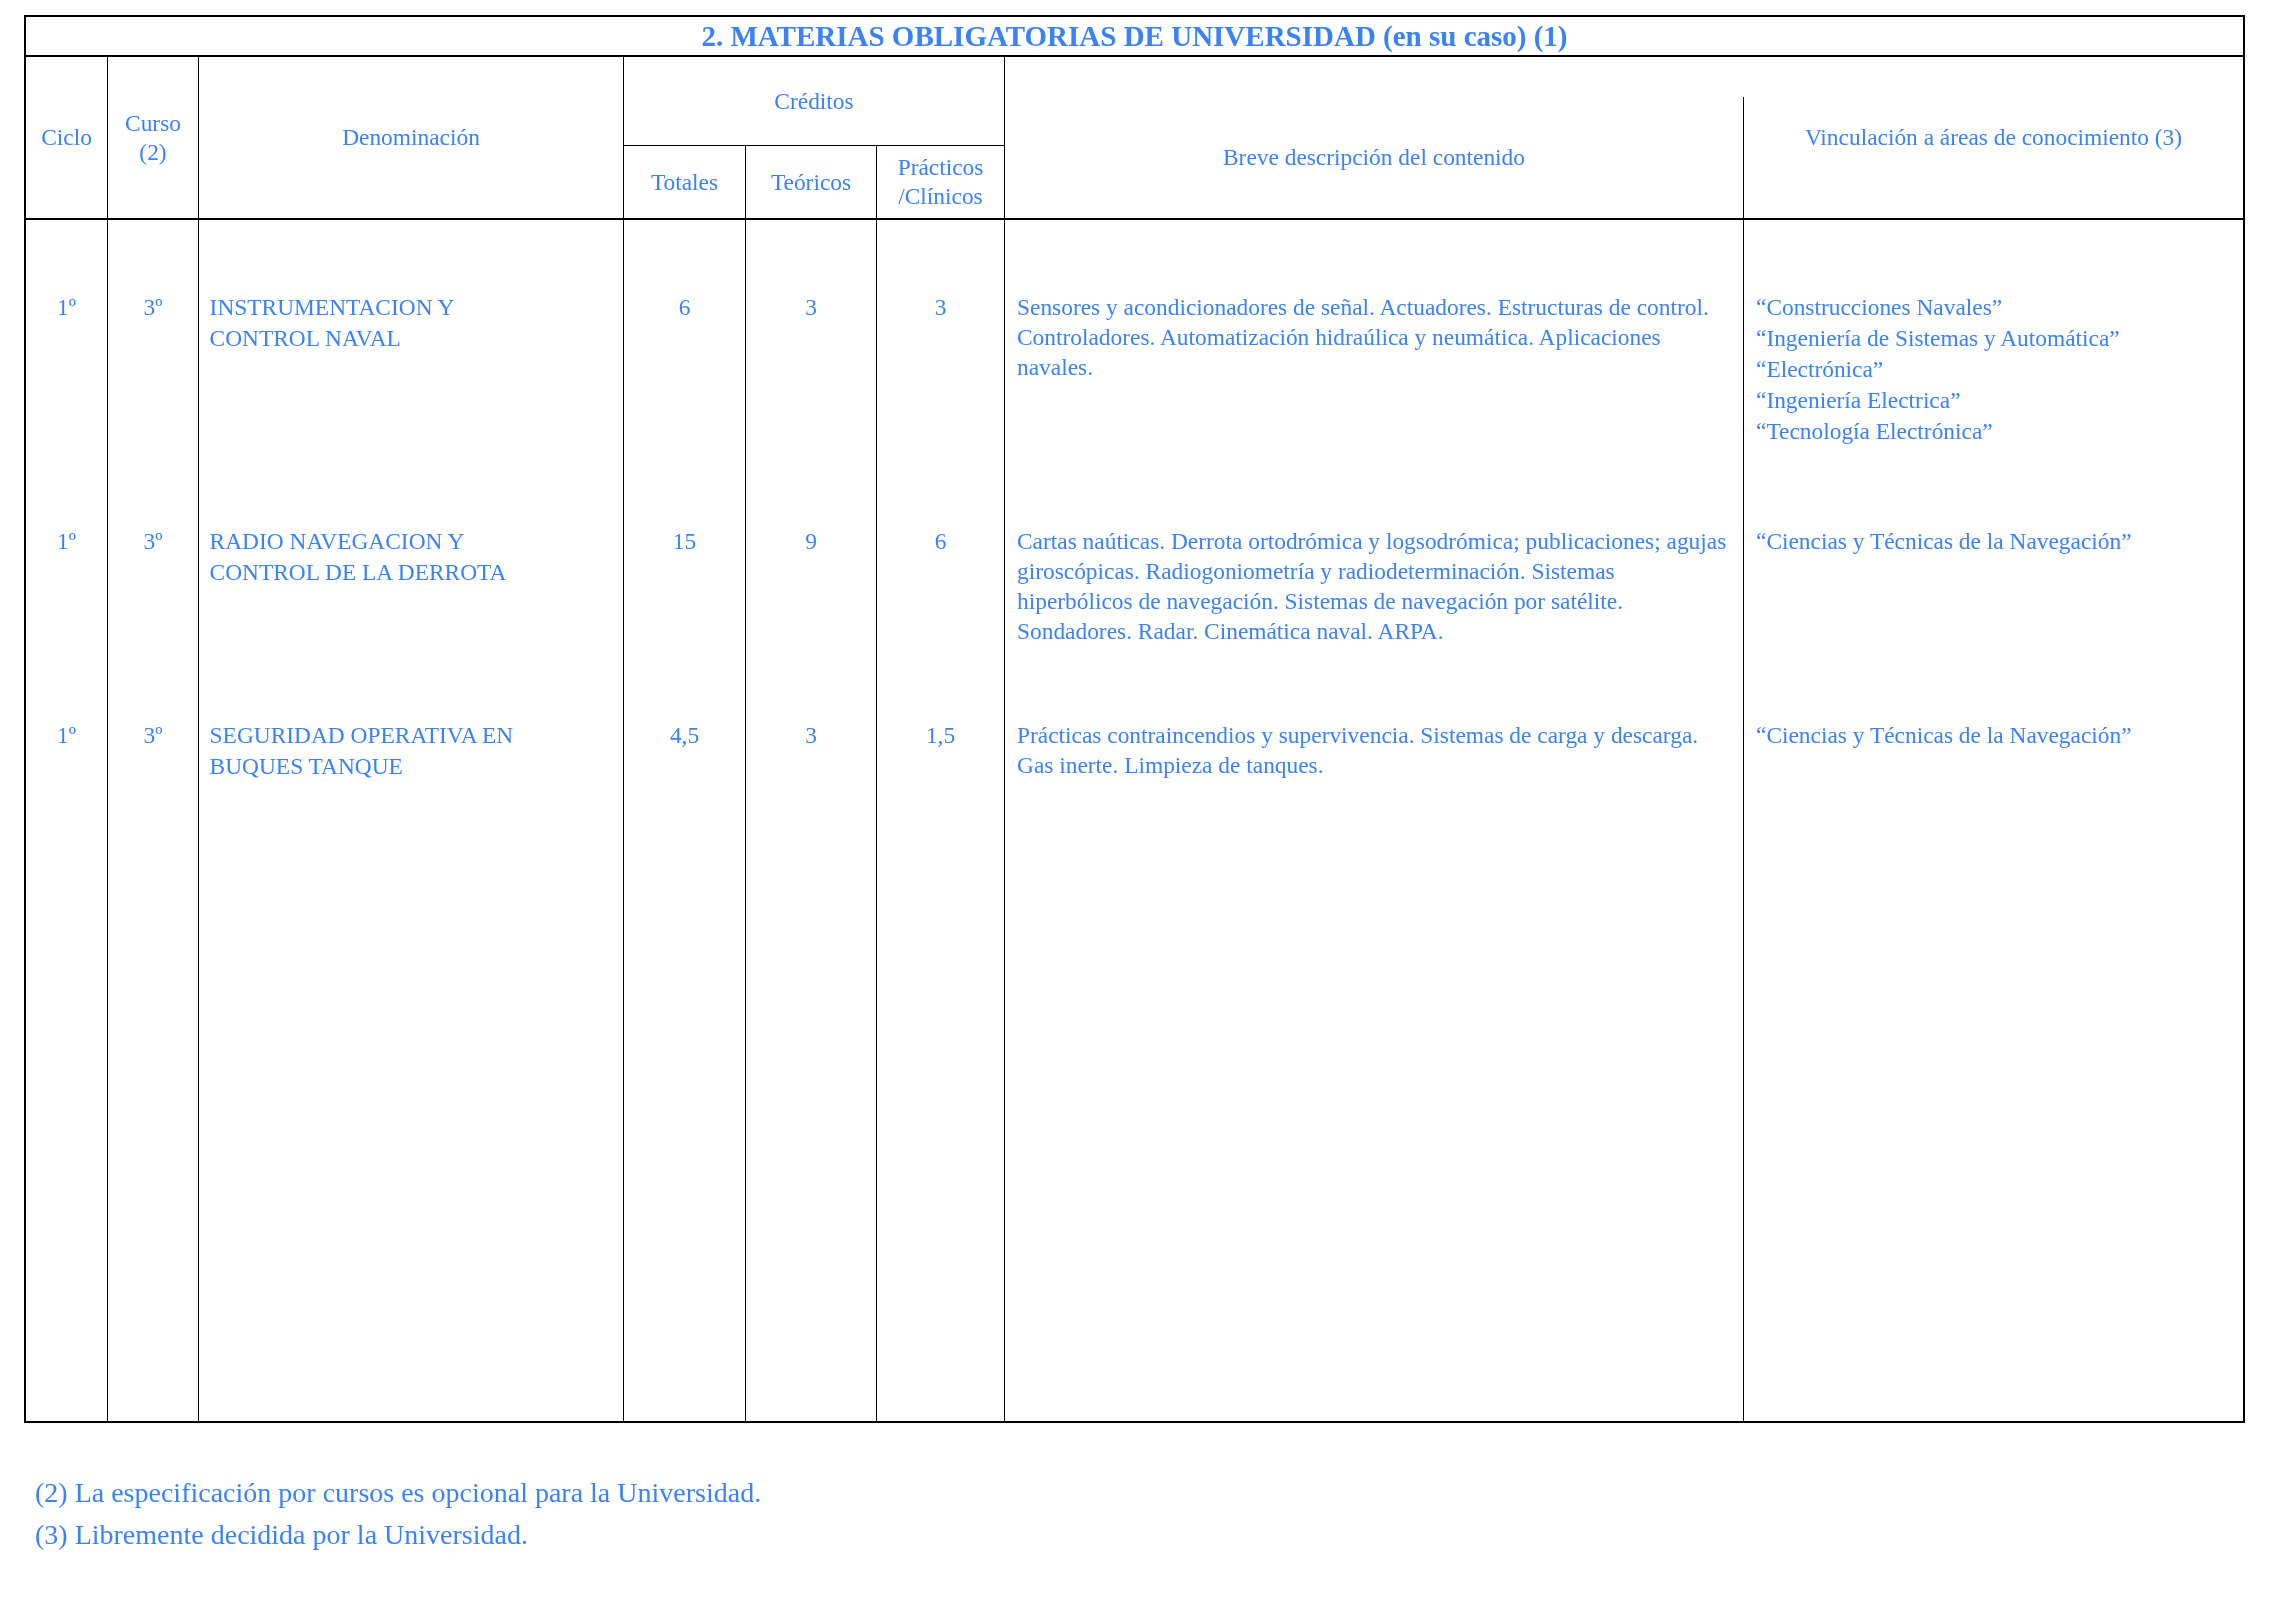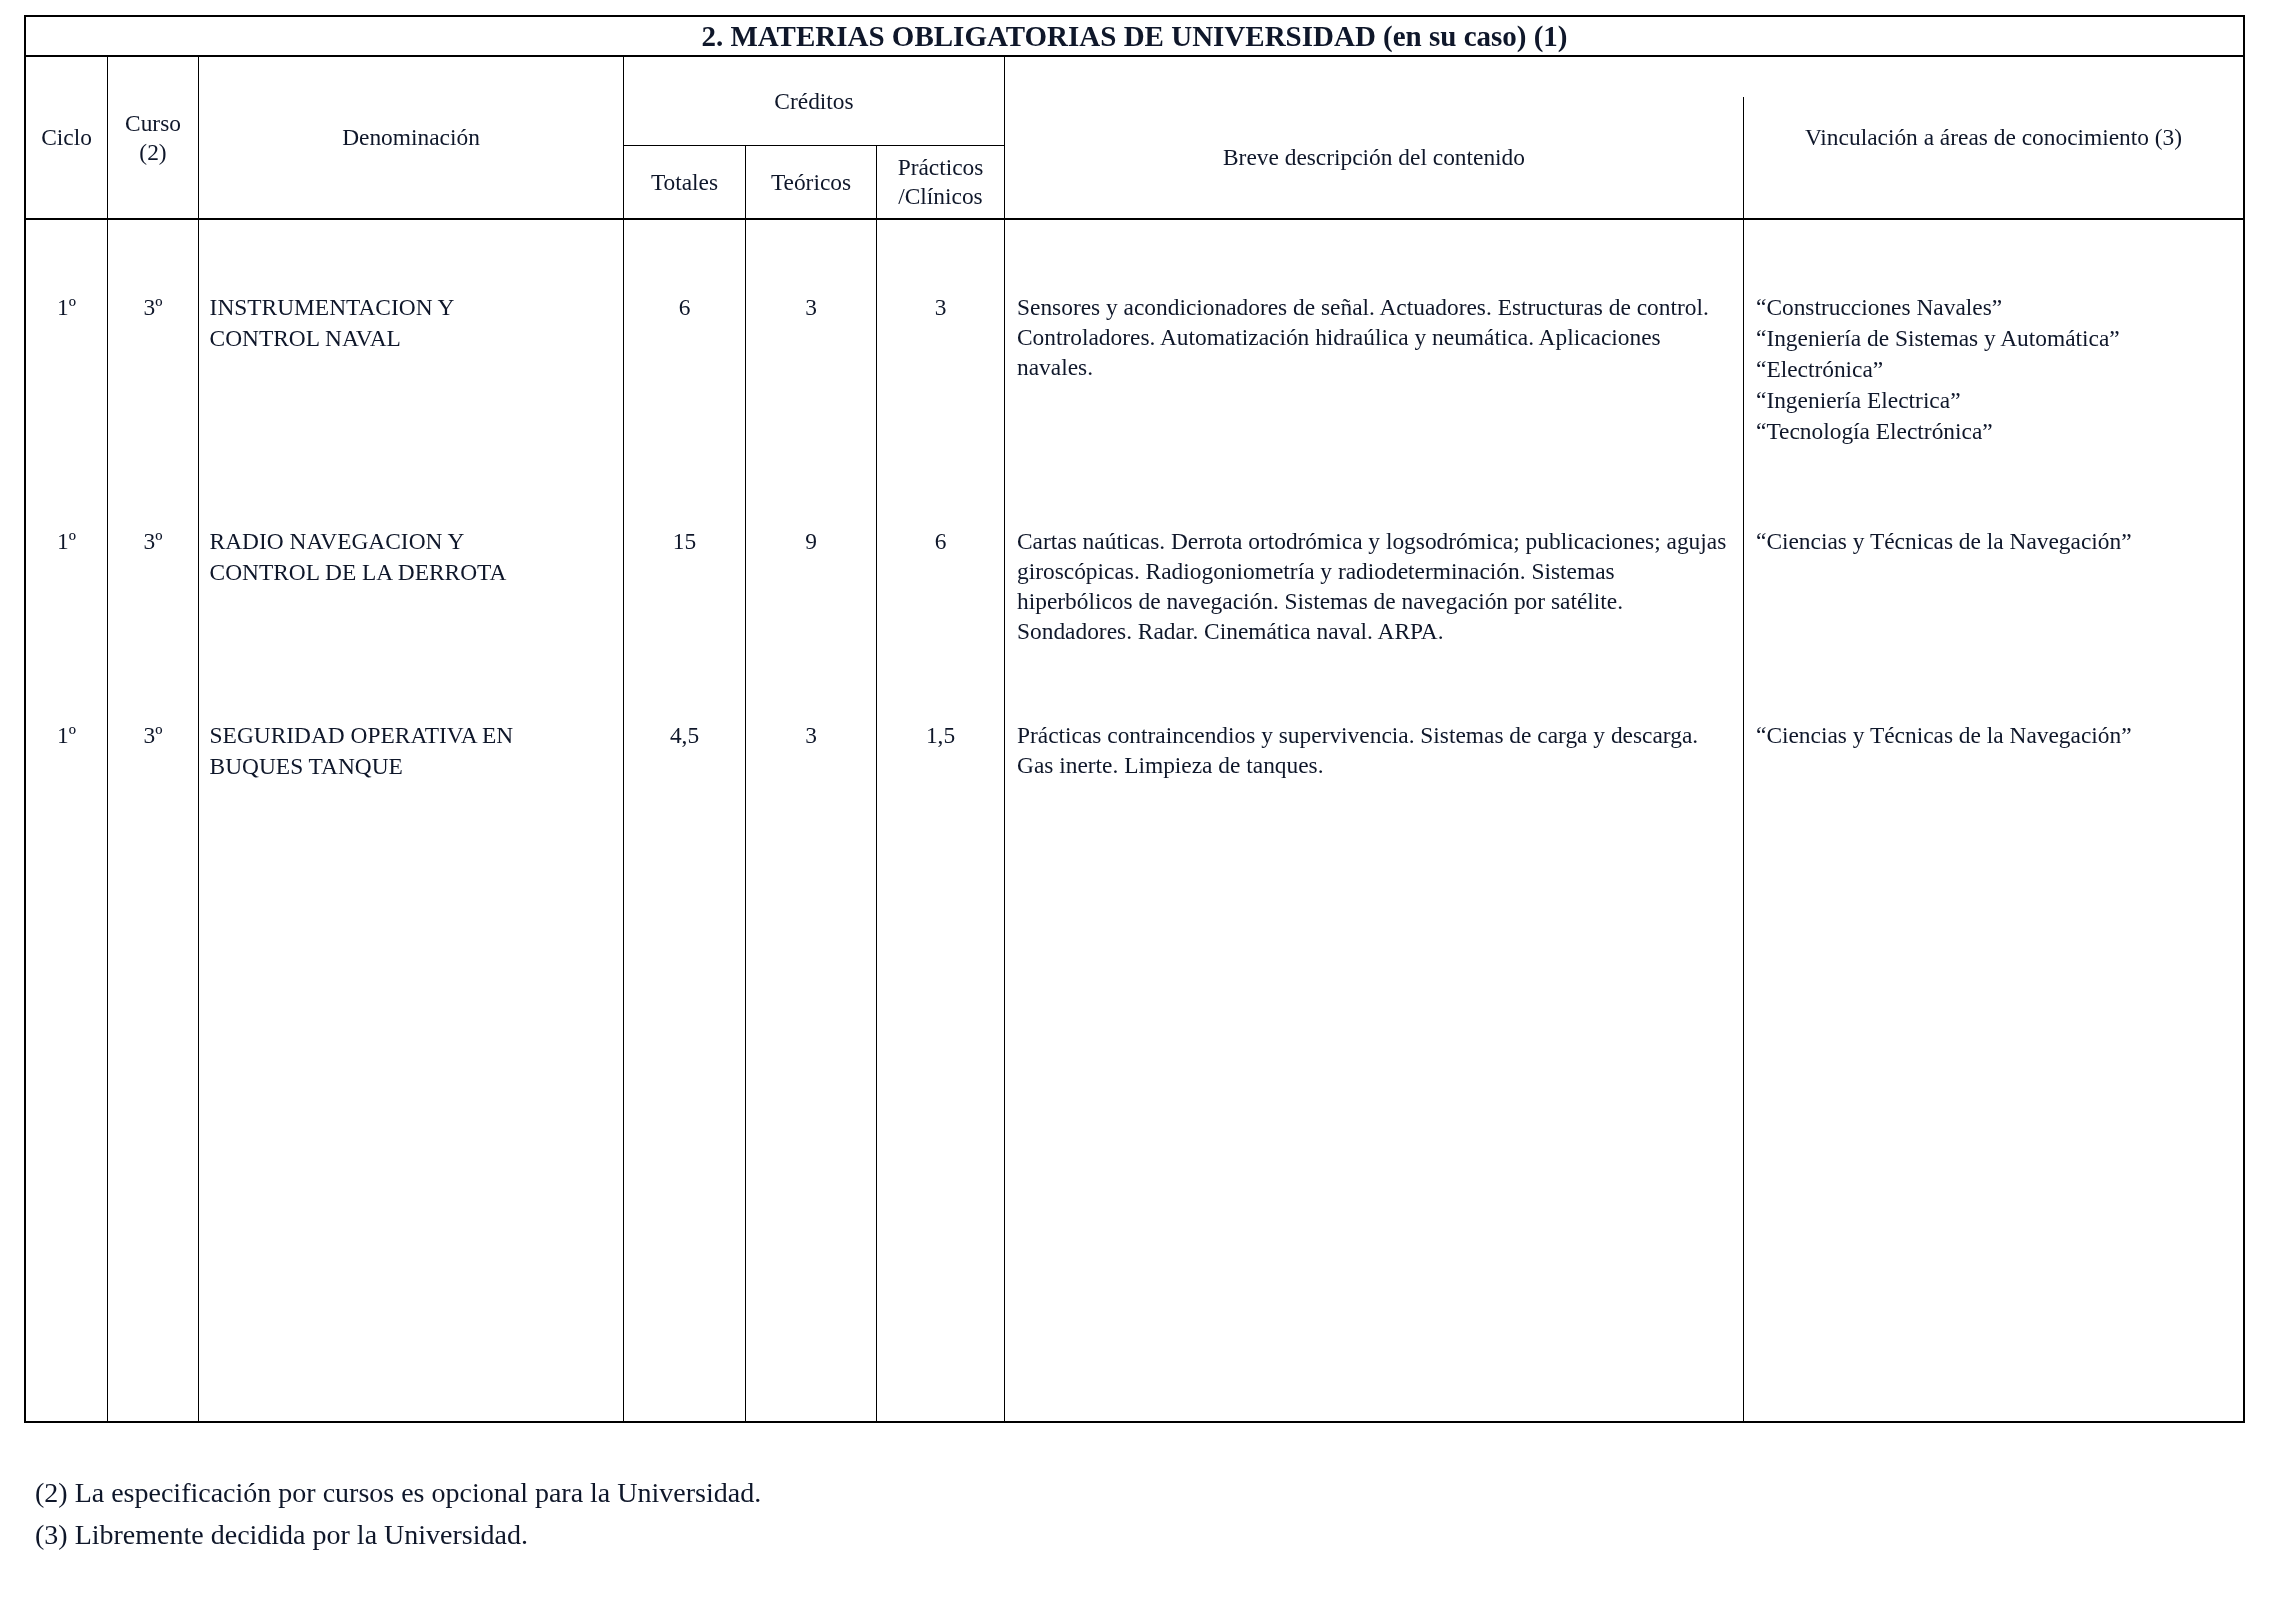--- a/index.html
+++ b/index.html
@@ -1,20 +1,20 @@
 <!DOCTYPE html>
 <html style="font-size:12px"><head>
 <meta charset="utf-8">
 <style>
   html,body { margin:0; padding:0; background:#e9e9e9; }
   .page {
     position:relative;
     width:2295px; height:1609px;
     background:#ffffff;
-    color:#0f172a;
+    color:#3b82f6;
     font-family:"Liberation Serif", serif;
     overflow:hidden;
   }
   .ml { white-space:pre-line; }
 
   
   .doc-table {
     position:absolute; left:24px; top:15px;
     width:2221px;
     border:2.3px solid #000;

